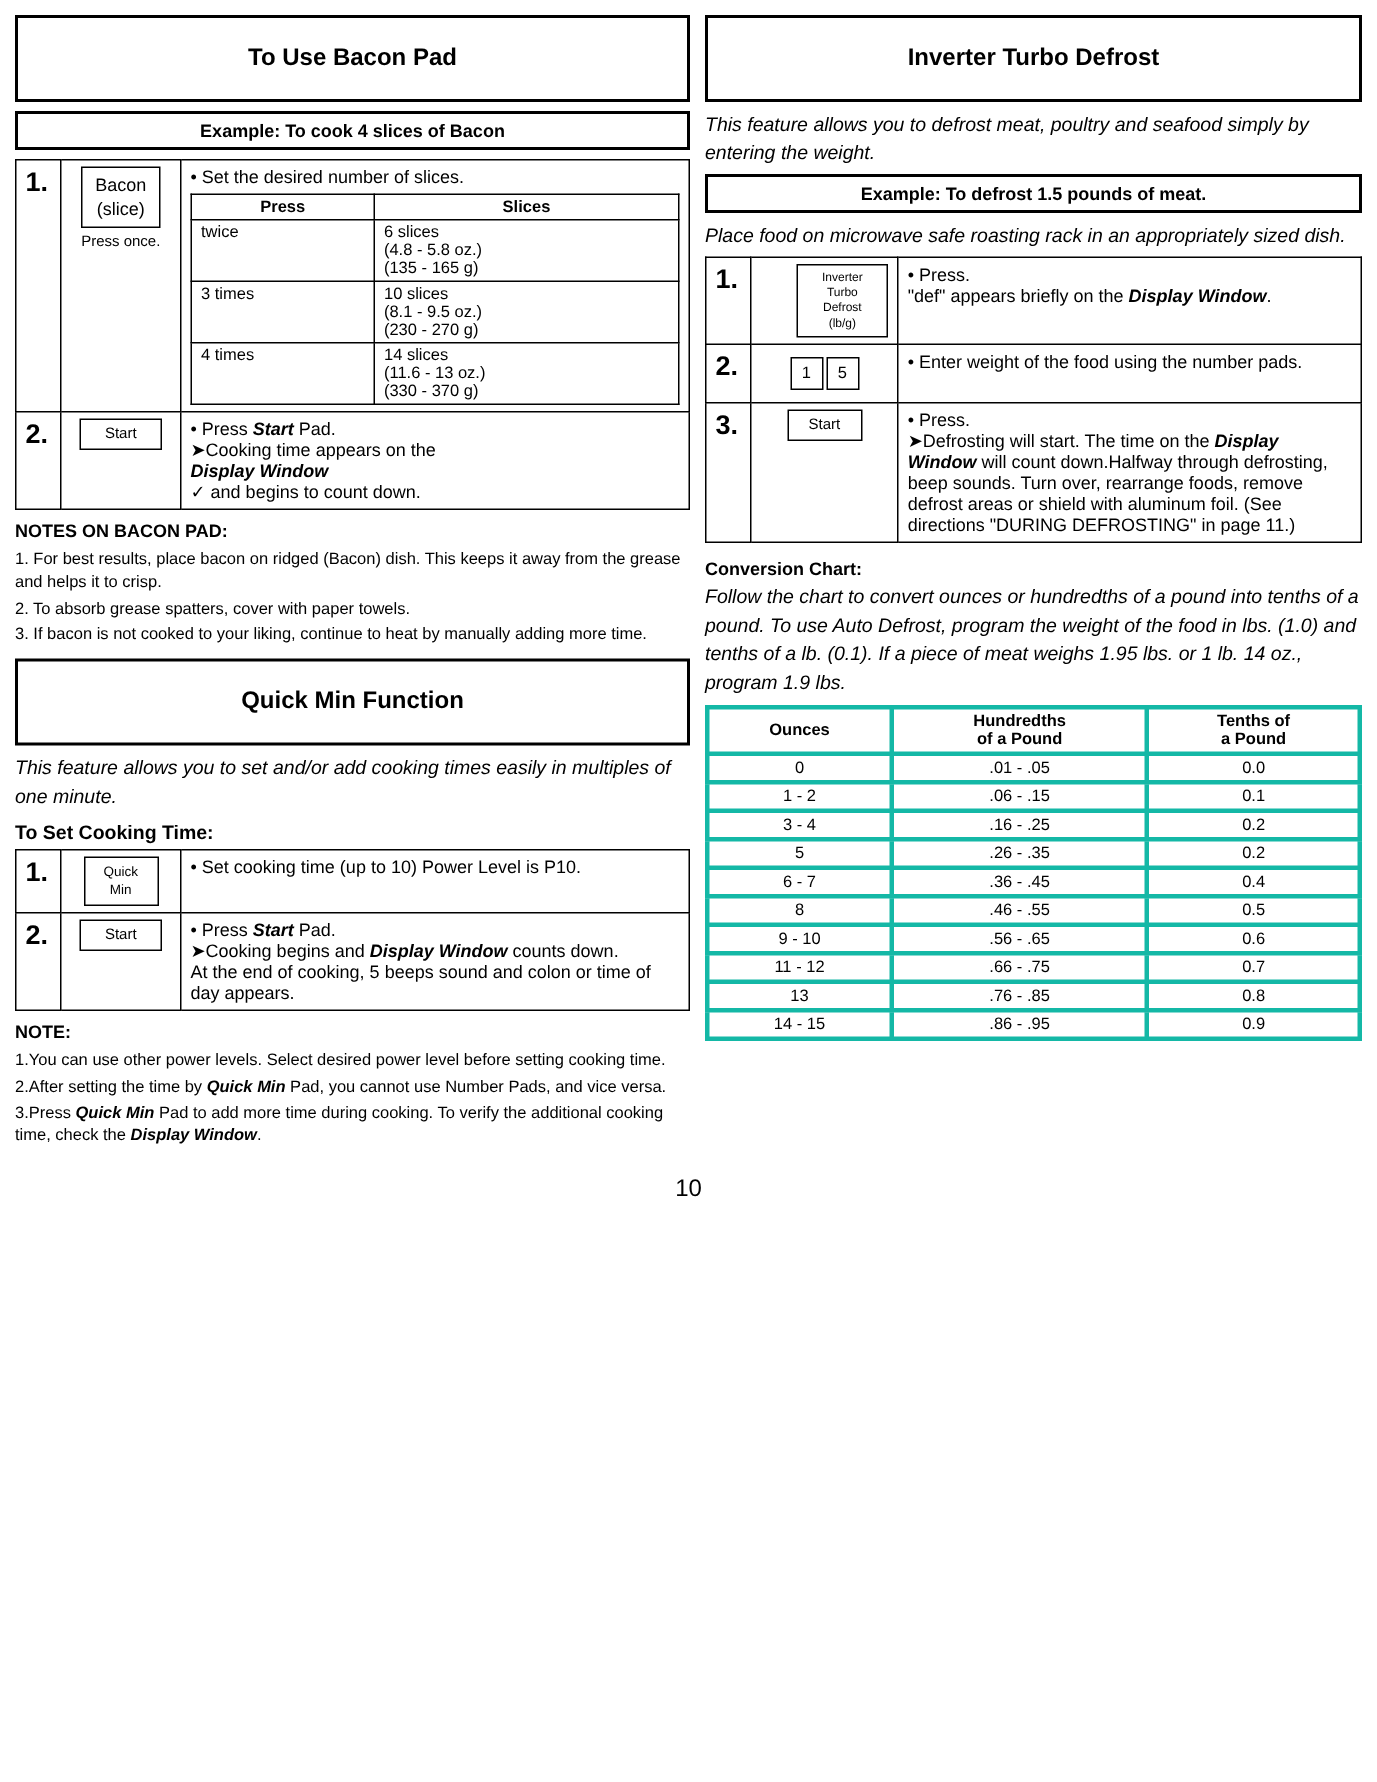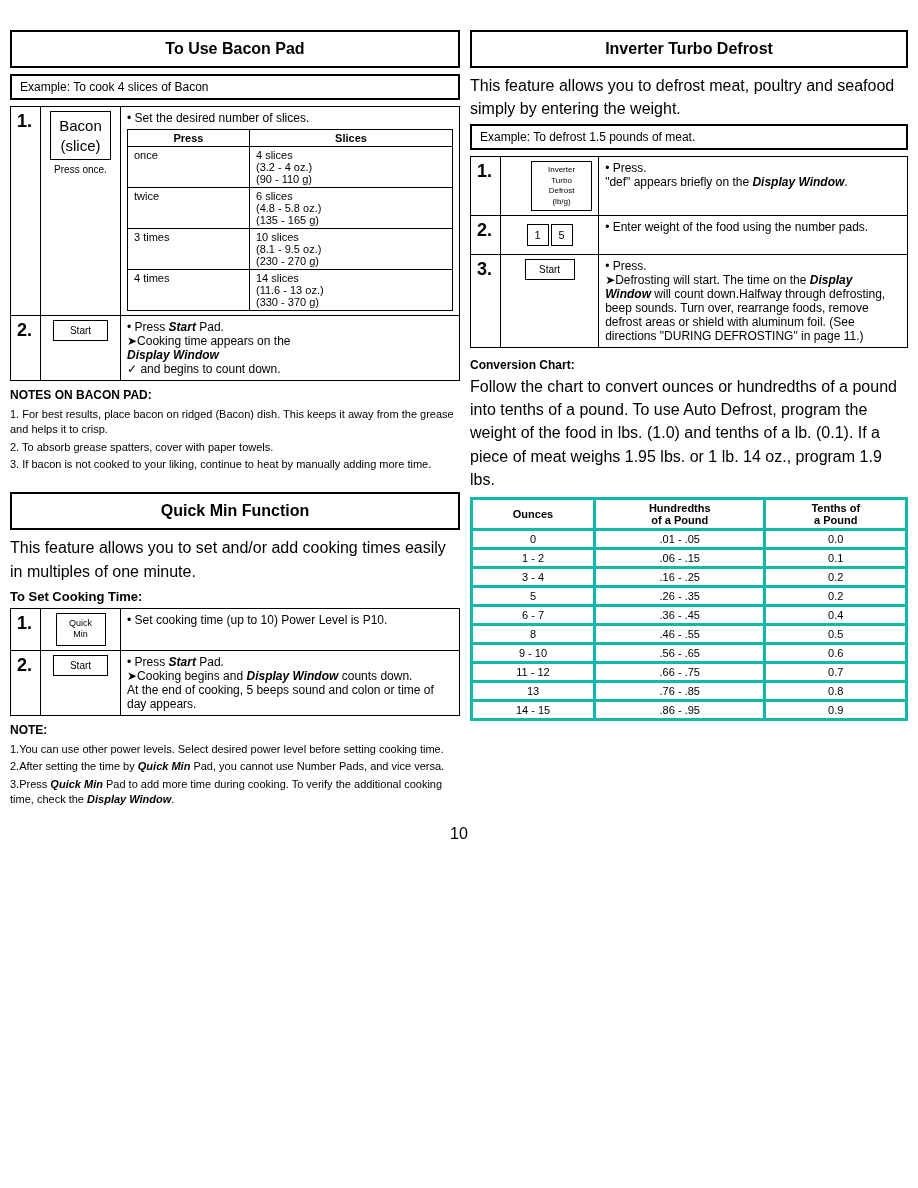--- a/index.html
+++ b/index.html
@@ -22,31 +22,30 @@
       flex-shrink: 0;
     }
     .right-col {
       flex: 1;
     }
     .section-title {
       font-size: 16px;
       font-weight: bold;
       text-align: center;
       border: 2px solid #000;
-      padding: 8px 10px;
+      padding: 18px 10px;
       margin-bottom: 6px;
-      margin-top: 20px;
     }
     .example-box {
       border: 2px solid #000;
       padding: 4px 8px;
-      font-weight: normal;
+      font-weight: bold;
       font-size: 12px;
       margin-bottom: 6px;
-      text-align: left;
+      text-align: center;
     }
     .steps-table {
       border: 1px solid #000;
       width: 100%;
       border-collapse: collapse;
       margin-bottom: 6px;
     }
     .steps-table td {
       border: 1px solid #000;
       padding: 4px 6px;
@@ -86,23 +85,24 @@
       line-height: 1.4;
     }
     .notes-section p { margin-bottom: 2px; }
     .notes-title { font-weight: bold; font-size: 12px; margin-bottom: 3px; }
     .subsection-title {
       font-weight: bold;
       font-size: 13px;
       margin: 6px 0 4px 0;
     }
     .body-text {
-      font-size: 16px;
+      font-size: 13px;
       line-height: 1.45;
       margin-bottom: 4px;
+      font-style: italic;
     }
     .bold-italic { font-weight: bold; font-style: italic; }
     .page-number {
       text-align: center;
       font-size: 16px;
       margin-top: 10px;
     }
     .conversion-table {
       border-collapse: collapse;
       width: 100%;
@@ -142,34 +142,30 @@
 
     <div>
       <div class="section-title">To Use Bacon Pad</div>
       <div class="example-box">Example:  To cook 4 slices of Bacon</div>
 
       <table class="steps-table">
         <tbody>
             <tr>
           <td class="step-num">1.</td>
           <td class="step-icon-cell">
-            <div class="button-box" style="font-size:15px; line-height:1.3;">Bacon<br>(slice)</div>
+            <div class="button-box" style="font-size:12px; line-height:1.3;">Bacon<br>(slice)</div>
             <div style="font-size:10px; margin-top:4px;">Press once.</div>
           </td>
           <td>
             <div style="margin-bottom:4px;">• Set the desired number of slices.</div>
             <table class="inner-table">
               <tbody>
                     <tr>
                 <th>Press</th>
                 <th>Slices</th>
-              </tr>
-              <tr>
-                <td>once</td>
-                <td>4 slices<br>(3.2 - 4 oz.)<br>(90 - 110 g)</td>
               </tr>
               <tr>
                 <td>twice</td>
                 <td>6 slices<br>(4.8 - 5.8 oz.)<br>(135 - 165 g)</td>
               </tr>
               <tr>
                 <td>3 times</td>
                 <td>10 slices<br>(8.1 - 9.5 oz.)<br>(230 - 270 g)</td>
               </tr>
               <tr>
@@ -236,20 +232,21 @@
       </div>
     </div>
   </div>
 
   <div class="right-col">
 
     <div>
       <div class="section-title">Inverter Turbo Defrost</div>
       <div class="body-text">This feature allows you to defrost meat, poultry and seafood simply by entering the weight.</div>
       <div class="example-box">Example:  To defrost 1.5 pounds of meat.</div>
+      <div class="body-text">Place food on microwave safe roasting rack in an appropriately sized dish.</div>
 
       <table class="steps-table">
         <tbody>
             <tr>
           <td class="step-num">1.</td>
           <td class="step-icon-cell">
             <div class="button-box" style="font-size:8px; line-height:1.3; padding:3px 16px;margin-left:24px;">Inverter<br>Turbo<br>Defrost<br>(lb/g)</div>
           </td>
           <td>
             <span>• Press.<br>"def" appears briefly on the <span class="bold-italic">Display Window</span>.</span>

